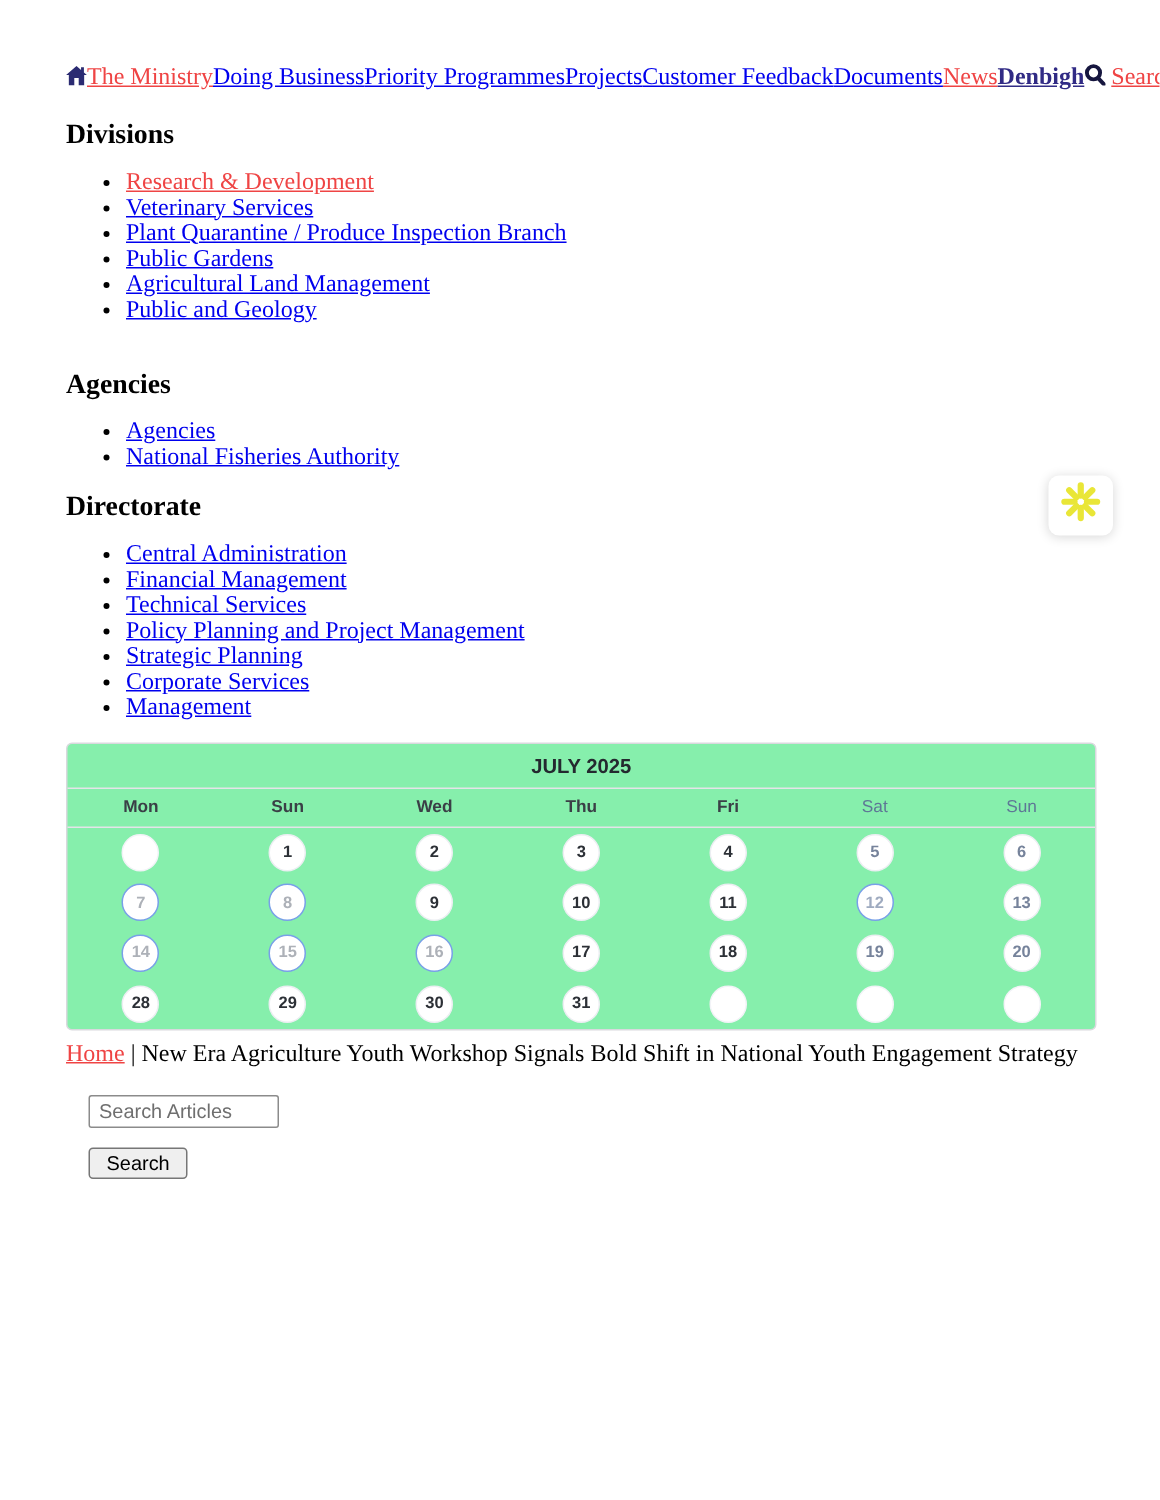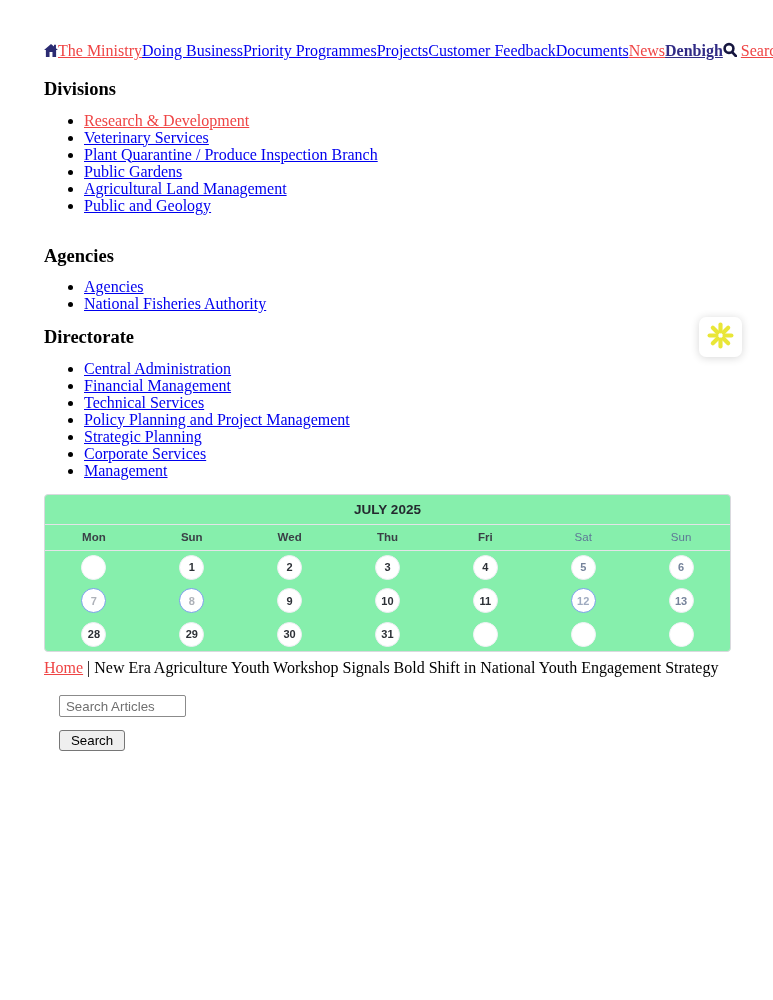--- a/index.html
+++ b/index.html
@@ -125,20 +125,29 @@
         <div class="cal-week">
           <div class="day day-event">7</div>
           <div class="day day-event">8</div>
           <div class="day day-normal">9</div>
           <div class="day day-normal">10</div>
           <div class="day day-normal">11</div>
           <div class="day day-event_wk">12</div>
           <div class="day day-weekend">13</div>
         </div>
         <div class="cal-week">
+          <div class="day day-event">14</div>
+          <div class="day day-event">15</div>
+          <div class="day day-event">16</div>
+          <div class="day day-normal">17</div>
+          <div class="day day-normal">18</div>
+          <div class="day day-weekend">19</div>
+          <div class="day day-weekend">20</div>
+        </div>
+        <div class="cal-week">
           <div class="day day-normal">28</div>
           <div class="day day-normal">29</div>
           <div class="day day-normal">30</div>
           <div class="day day-normal">31</div>
           <div class="day day-empty"></div>
           <div class="day day-empty"></div>
           <div class="day day-empty"></div>
         </div>
       </div>
   </div>

